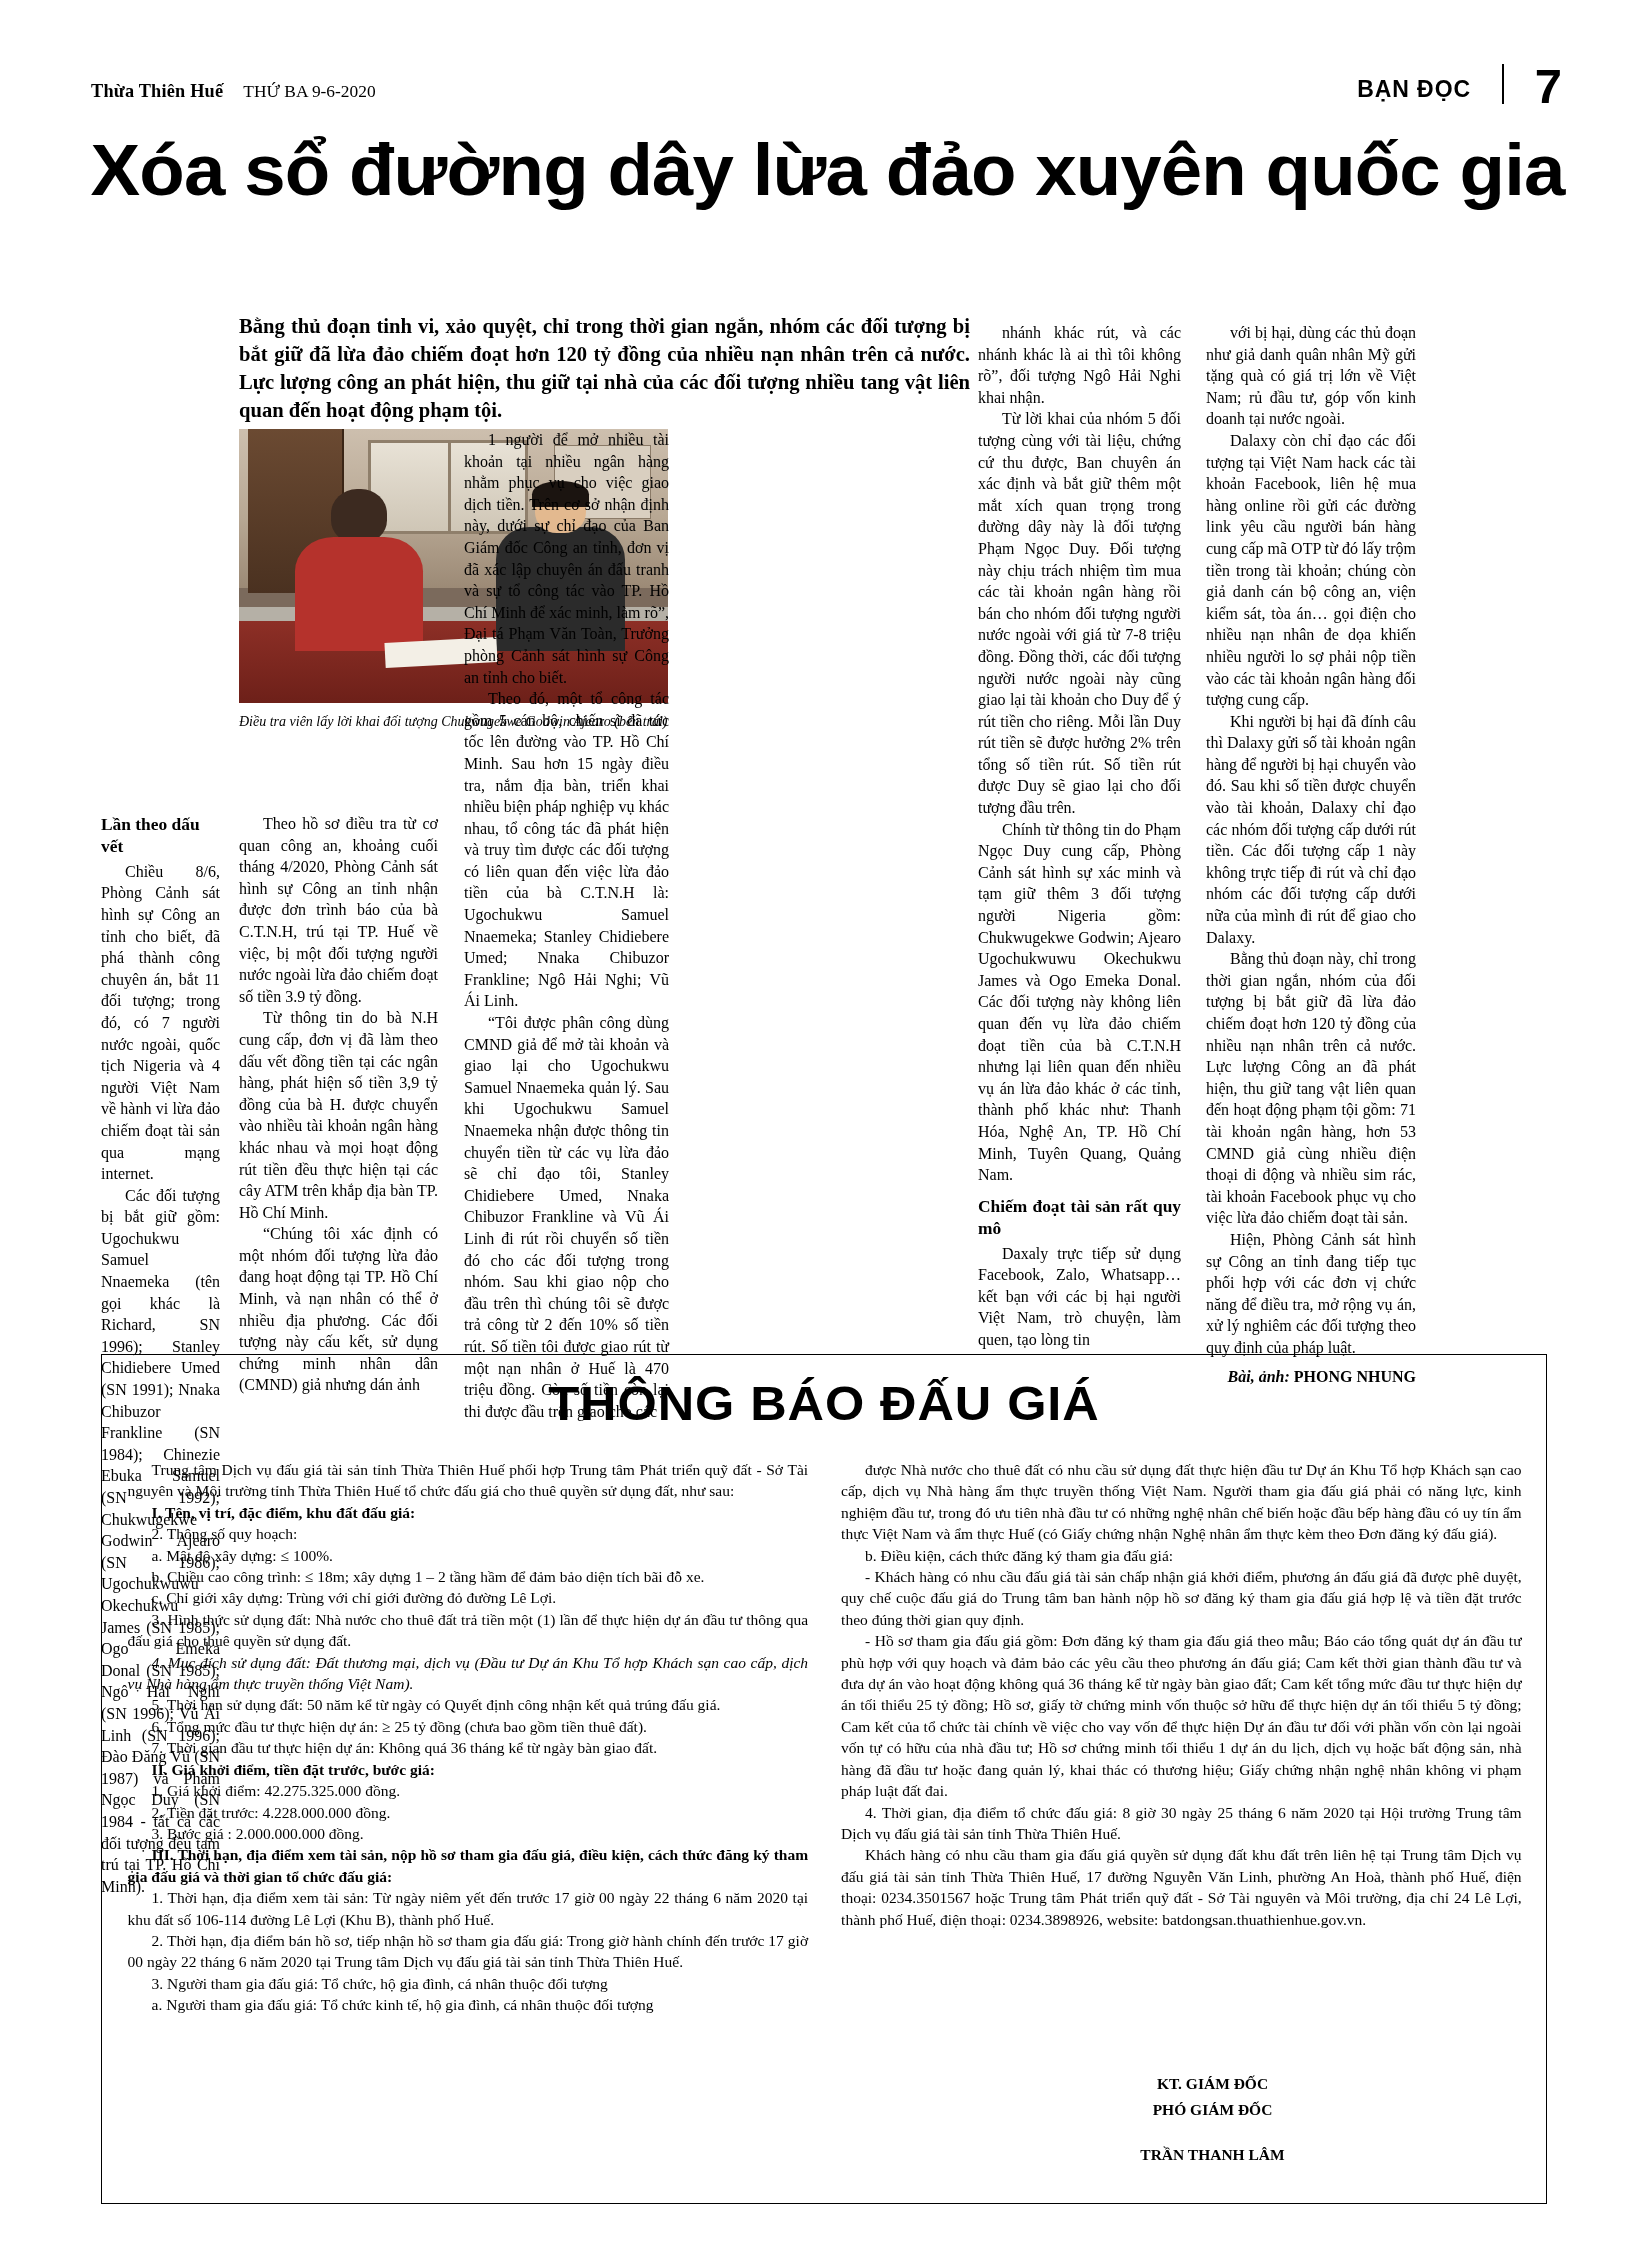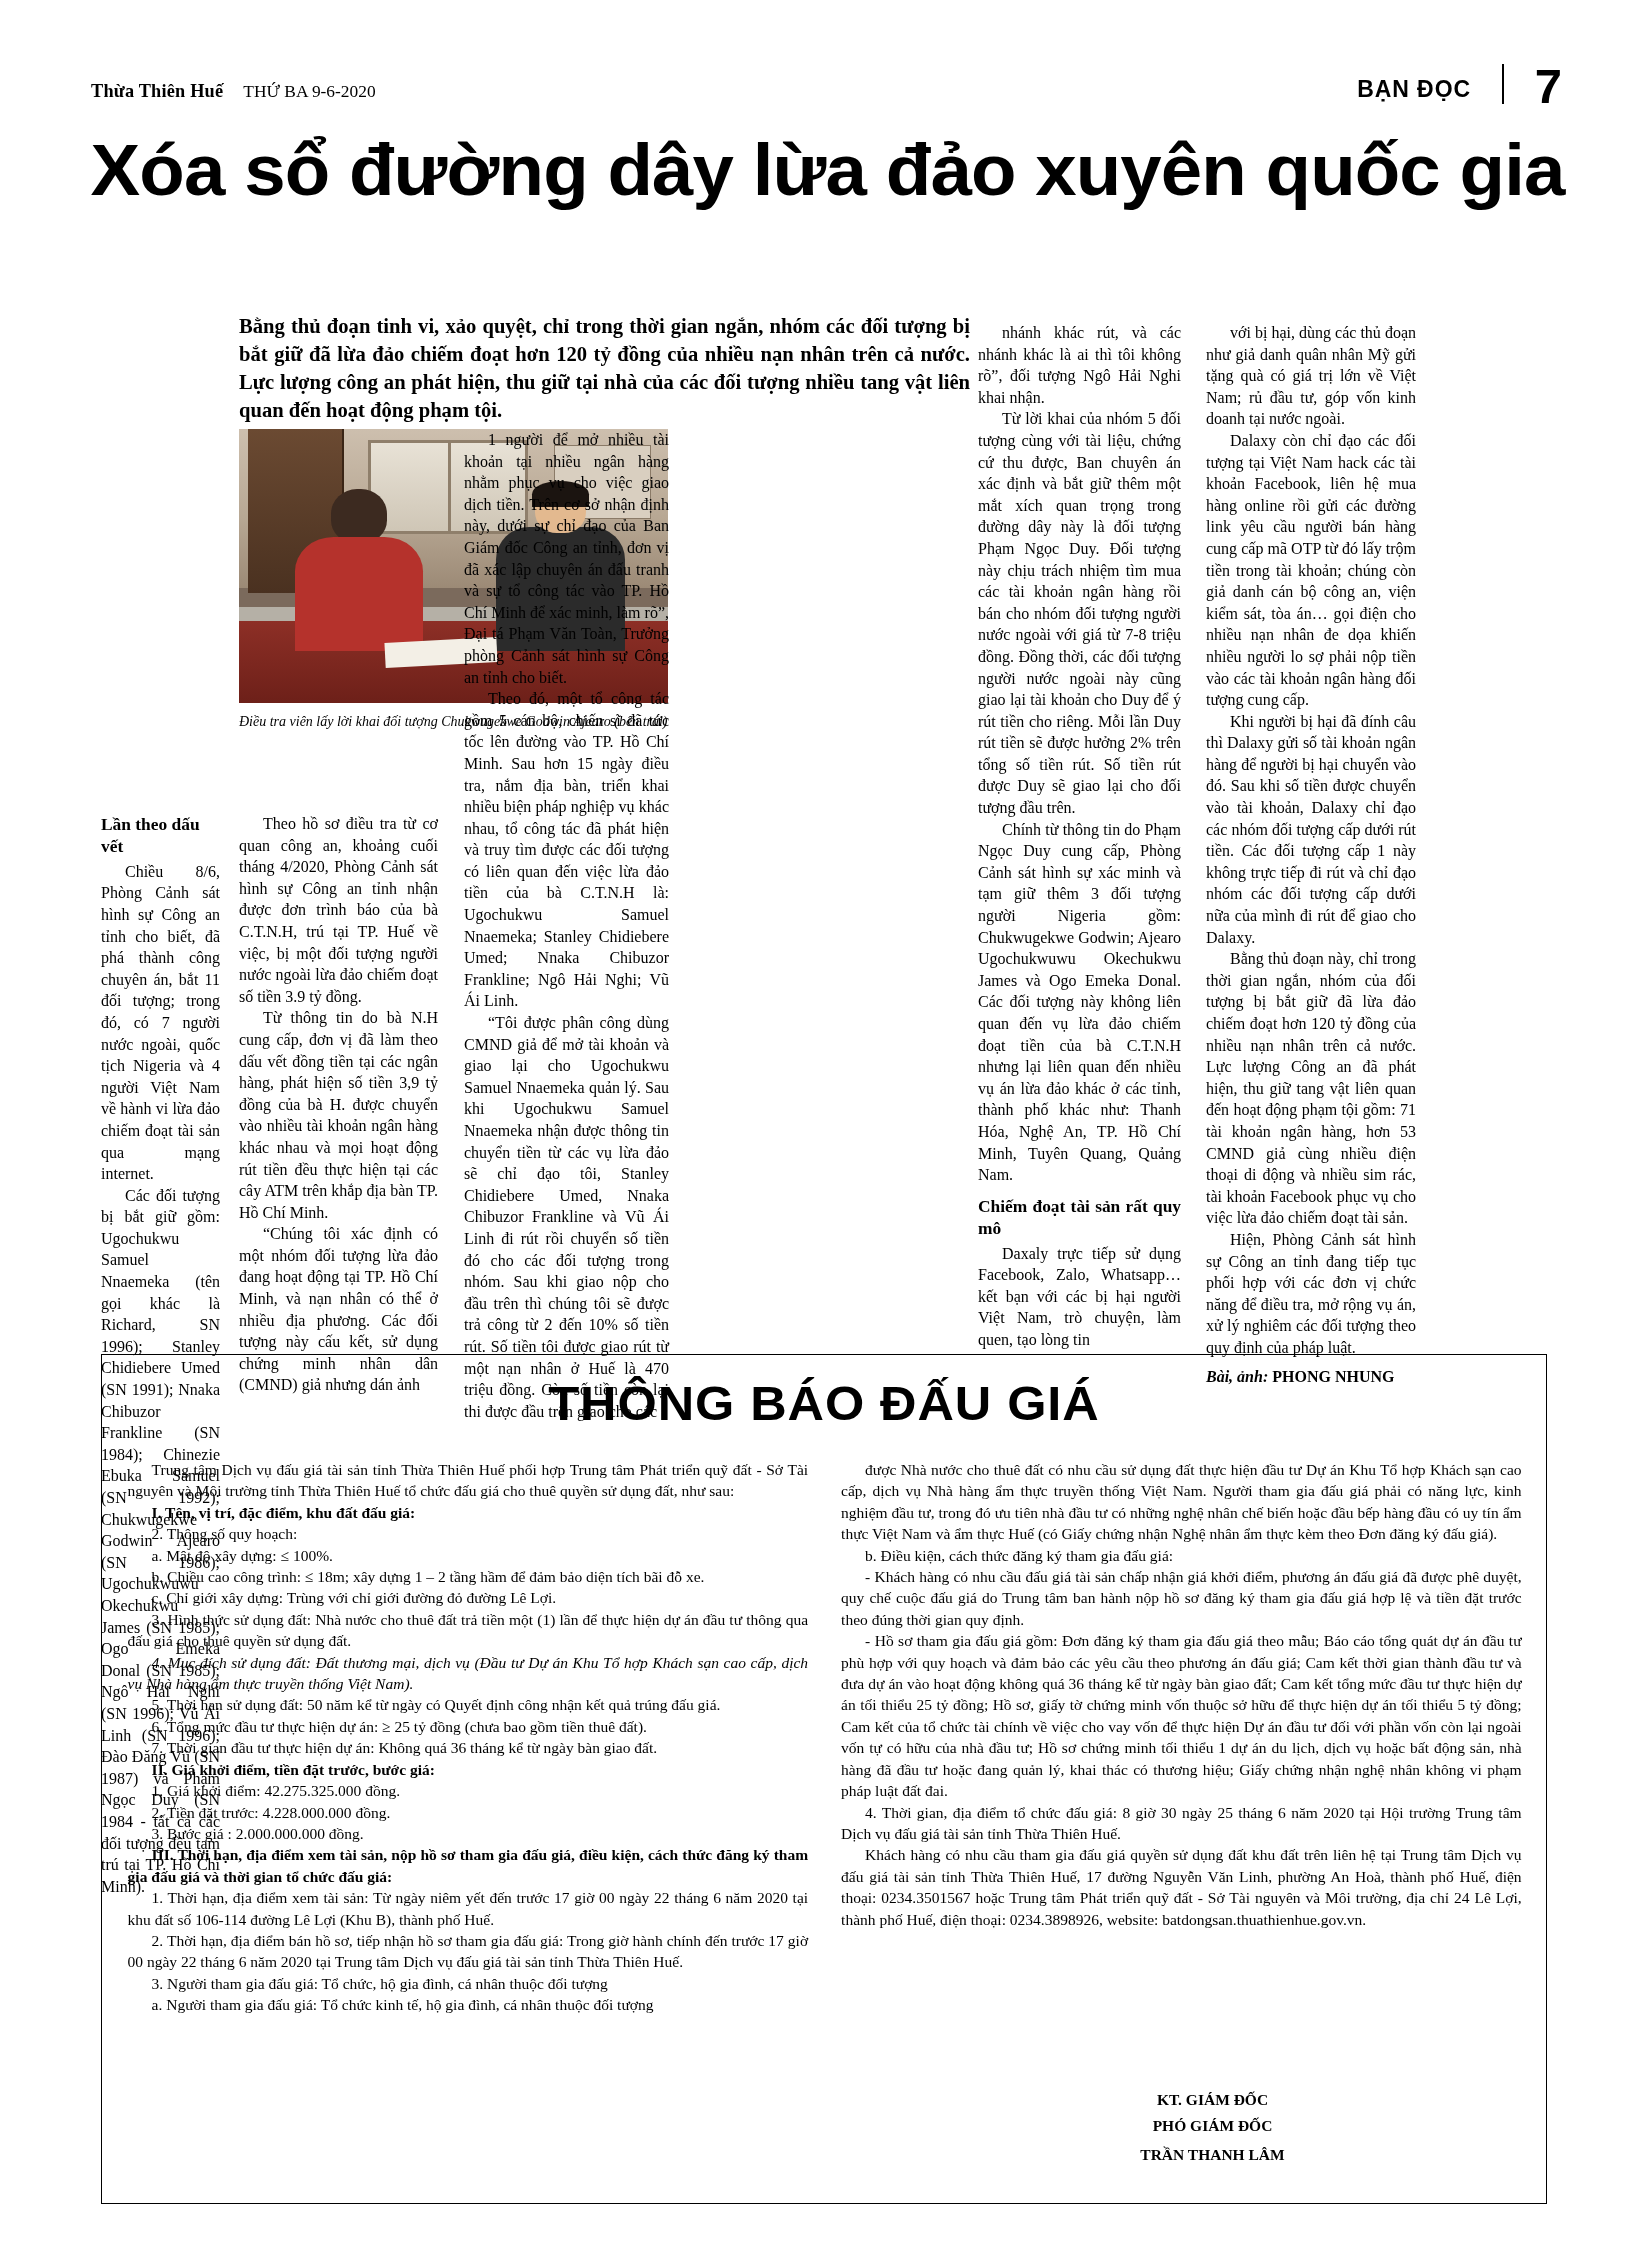--- a/index.html
+++ b/index.html
@@ -247,26 +247,26 @@
     right: 137px;
     bottom: 35px;
     width: 393px;
     text-align: center;
     font-family: "Liberation Serif", serif;
     font-size: 15.5px;
     line-height: 25.6px;
   }
   .signoff .l1 { font-weight: bold; }
   .signoff .l2 { font-weight: bold; }
-  .signoff .l3 { font-weight: bold; margin-top: 4px; display: block; }
+  .signoff .l3 { font-weight: bold; margin-top: 20px; display: block; }
 
   .byline {
     font-family: "Liberation Serif", serif;
     font-size: 16px;
-    text-align: left;
+    text-align: right;
     font-weight: bold;
     margin-top: 9.1px;
   }
   .byline .it { font-style: italic; font-weight: bold; }
 </style>
 </head>
 <body>
 
 <div class="page">
 

